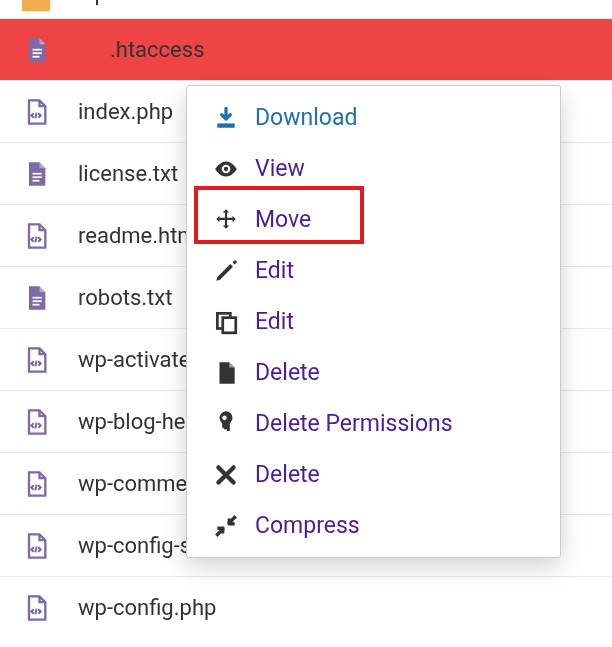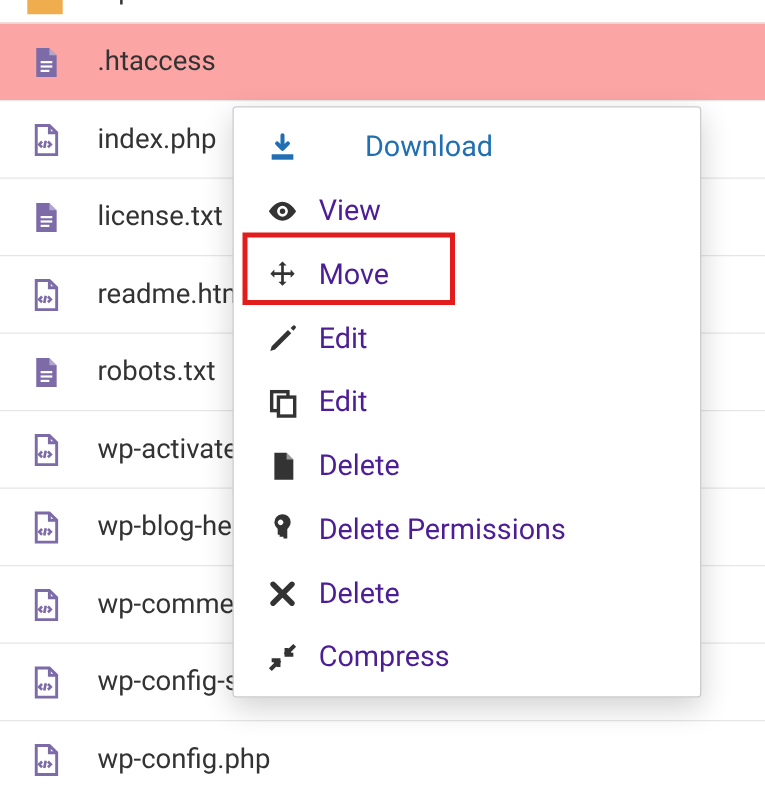--- a/index.html
+++ b/index.html
@@ -14,21 +14,21 @@
   .file-row {
     display: flex;
     align-items: center;
     height: 62px;
     border-top: 1px solid #e6e6e6;
     padding-left: 18px;
     background: #fff;
     cursor: pointer;
   }
   .file-row.first { border-top: none; height: 40px; align-items: flex-start; padding-top: 0; margin-top: -22px; }
-  .file-row.selected { background: #fca5a5; }
+  .file-row.selected { background: #ef4444; gap: 32px; }
   .file-row.selected .icon-doc { fill: #7d6ba8; }
   .icon-wrap {
     width: 36px; height: 36px;
     display: flex; align-items: center; justify-content: center;
     margin-right: 24px;
     flex-shrink: 0;
   }
   .file-row.first .icon-wrap { margin-top: 4px; }
   .file-name { color: #333; font-size: 22px; }
   .file-row.first .file-name { margin-top: 2px; }
@@ -49,21 +49,21 @@
   }
   .menu-item {
     display: flex;
     align-items: center;
     height: 51px;
     padding: 0 20px 0 24px;
     cursor: pointer;
     color: #4c1d95;
     font-size: 23px;
   }
-  .menu-item.download { color: #1f6fb2; gap: 37px; }
+  .menu-item.download { color: #1f6fb2; }
   .menu-item .mi-icon {
     width: 30px; height: 30px;
     margin-right: 14px;
     display: flex; align-items: center; justify-content: center;
     flex-shrink: 0;
   }
   .menu-item .mi-icon svg { width: 26px; height: 26px; }
   .menu-item.download .mi-icon svg { fill: #1f6fb2; }
   .menu-item .mi-icon .dark { fill: #333; }
   .highlight-box {

